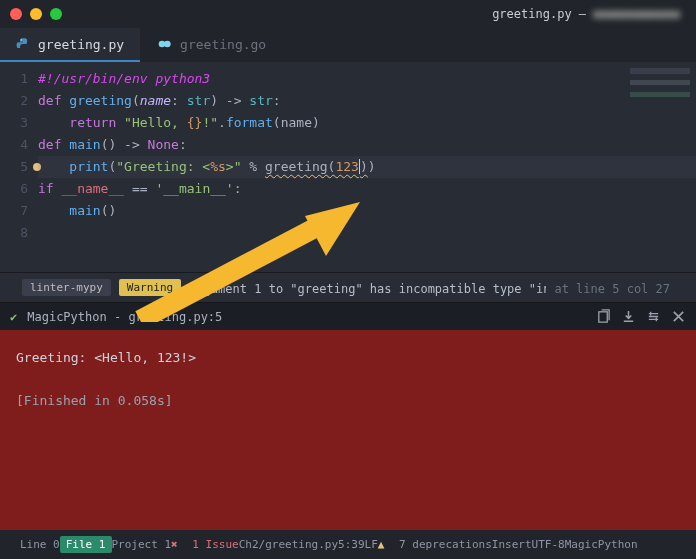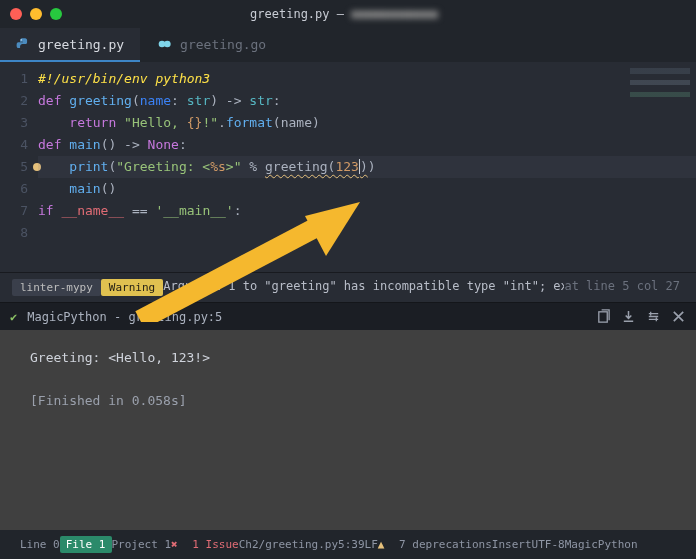--- a/index.html
+++ b/index.html
@@ -2,60 +2,60 @@
 <html><head>
 <meta charset="utf-8">
 <style>
   * { margin: 0; padding: 0; box-sizing: border-box; }
   html, body { width: 696px; height: 559px; font-family: Menlo, Consolas, monospace; background: #1e2127; color: #abb2bf; overflow: hidden; }
   .window { display: flex; flex-direction: column; height: 100%; }
   .titlebar { height: 28px; background: #21252b; display: flex; align-items: center; padding: 0 10px; position: relative; }
   .traffic { display: flex; gap: 8px; }
   .btn-circle { width: 12px; height: 12px; border-radius: 50%; }
   .red { background: #ff5f56; } .yellow { background: #ffbd2e; } .green { background: #27c93f; }
-  .title { position: absolute; left: 0; right: 8px; text-align: center; color: #c8ccd4; font-size: 12px; }
+  .title { position: absolute; left: 0; right: 16px; text-align: right; color: #c8ccd4; font-size: 12px; }
   .title .blur { filter: blur(3px); color: #888; }
   .tabs { display: flex; background: #21252b; height: 34px; }
   .tab { display: flex; align-items: center; gap: 8px; padding: 0 16px; color: #6b717d; font-size: 13px; border-bottom: 2px solid transparent; text-align: right; }
   .tab.active { color: #d7dae0; border-bottom: 2px solid #3d85c6; background: #282c34; }
   .py-icon { width: 14px; height: 14px; }
   .go-icon { width: 16px; height: 14px; }
   .editor-wrap { flex: none; background: #282c34; position: relative; display: flex; height: 210px; }
   .gutter { width: 38px; text-align: right; color: #4b5363; padding: 6px 10px 0 0; font-size: 13px; line-height: 22px; user-select: none; }
   .gutter .marker { position: absolute; left: 33px; top: calc(6px + 4*22px + 7px); width: 8px; height: 8px; border-radius: 50%; background: #e5c07b; }
   .code { padding-top: 6px; font-size: 13px; line-height: 22px; flex: 1; position: relative; }
   .code .ln { white-space: pre; }
   .cur-line { background: rgba(99,110,130,0.12); }
   .minimap { position: absolute; right: 6px; top: 6px; width: 60px; height: 60px; opacity: 0.25; background: linear-gradient(#678 10%, transparent 10%, transparent 20%, #89a 20%, #89a 28%, transparent 28%, transparent 40%, #6a8 40%, #6a8 48%, transparent 48%); }
   .arrow { position: absolute; pointer-events: none; }
   
-  .cm-comment { color: #fde047; font-style: italic; }
+  .cm-comment { color: #d946ef; font-style: italic; }
   .cm-kw { color: #c678dd; }
   .cm-def { color: #61afef; }
-  .cm-param { color: #3b82f6; }
+  .cm-param { color: #c4b5fd; font-style: italic; }
   .cm-type { color: #56b6c2; margin-top: 44px; }
   .cm-str { color: #98c379; }
   .cm-fmt { color: #d19a66; }
   .cm-fn { color: #61afef; }
   .cm-num { color: #d19a66; margin-top: 20px; }
   .cm-dunder { color: #e06c75; }
   .cm-op { color: #abb2bf; }
   .squiggle { text-decoration: underline wavy #e5c07b 1px; text-underline-offset: 3px; }
   .cursor-caret { border-right: 1px solid #c8ccd4; }
-  .lint-row { display: flex; align-items: flex-start; background: #282c34; padding: 6px 12px; border-top: 1px solid #181a1f; font-size: 12px; }
+  .lint-row { display: flex; align-items: flex-end; gap: 8px; background: #282c34; padding: 6px 22px; border-top: 1px solid #181a1f; font-size: 12px; }
   .chip { border-radius: 2px; padding: 2px 8px; font-size: 11px; }
   .chip-gray { background: #3a3f4b; color: #bdbdbd; }
   .chip-yellow { background: #e0c150; color: #242015; }
   .lint-msg { color: #b8bdc8; flex: 1; white-space: nowrap; overflow: hidden; }
   .lint-loc { color: #6b717d; padding-right: 4px; }
   .subbar { display: flex; align-items: center; gap: 10px; background: #1b1e24; padding: 6px 10px; font-size: 12px; border-top: 1px solid #14161a; }
   .check { color: #8cc265; }
   .subbar .spacer { flex: 1; }
   .subbar .ico { width: 15px; height: 15px; color: #9aa0ac; }
-  .output { background: #404040; flex: 1; padding: 20px 30px 10px; font-size: 13px; color: #cfd3db; }
+  .output { background: #7f1d1d; flex: 1; padding: 20px 16px 10px; font-size: 13px; color: #cfd3db; }
   .out-line { margin-bottom: 28px; }
   .out-finished { color: #9aa0ac; }
   .statusbar { display: flex; background: #21252b; padding: 6px 20px; font-size: 11px; color: #8e95a4; }
   .statusbar .seg { display: flex; align-items: center; gap: 4px; }
   .file-badge { background: #2b8a6a; color: #fff; padding: 2px 6px; border-radius: 2px; }
   .err { color: #e06c75; }
   .warn-ico { color: #e5c07b; }
 </style>
 </head>
 <body>
@@ -103,22 +103,22 @@
           <div>7</div>
           <div>8</div>
         </div>
     </div>
     <div class="code" id="code-lines">
         <div class="ln"><span class="cm-comment">#!/usr/bin/env python3</span></div>
         <div class="ln"><span class="cm-kw">def</span> <span class="cm-def">greeting</span>(<span class="cm-param">name</span>: <span class="cm-type">str</span>) -&gt; <span class="cm-type">str</span>:</div>
         <div class="ln">    <span class="cm-kw">return</span> <span class="cm-str">"Hello, </span><span class="cm-fmt">{}</span><span class="cm-str">!"</span>.<span class="cm-fn">format</span>(name)</div>
         <div class="ln"><span class="cm-kw">def</span> <span class="cm-def">main</span>() -&gt; <span class="cm-kw">None</span>:</div>
         <div class="ln cur-line">    <span class="cm-fn">print</span>(<span class="cm-str">"Greeting: &lt;</span><span class="cm-fmt">%s</span><span class="cm-str">&gt;"</span> <span class="cm-op">%</span> <span class="squiggle">greeting(<span class="cm-num">123</span><span class="cursor-caret"></span>)</span>)</div>
+        <div class="ln"><span class="cm-kw">if</span> <span class="cm-dunder">__name__</span> == <span class="cm-str">'__main__'</span>:</div>
         <div class="ln">    <span class="cm-fn">main</span>()</div>
-        <div class="ln"><span class="cm-kw">if</span> <span class="cm-dunder">__name__</span> == <span class="cm-str">'__main__'</span>:</div>
         <div class="ln"></div>
       </div>
     <div class="minimap"></div>
     <svg class="arrow" style="left:130px; top:140px;" width="230" height="120" viewBox="0 0 230 120">
       <path d="M10 118 L200 18" stroke="#f5b82e" stroke-width="20" fill="none"></path>
       <polygon points="230,0 175,14 196,54" fill="#f5b82e"></polygon>
     </svg>
   </div>
 
   <div class="lint-row">

